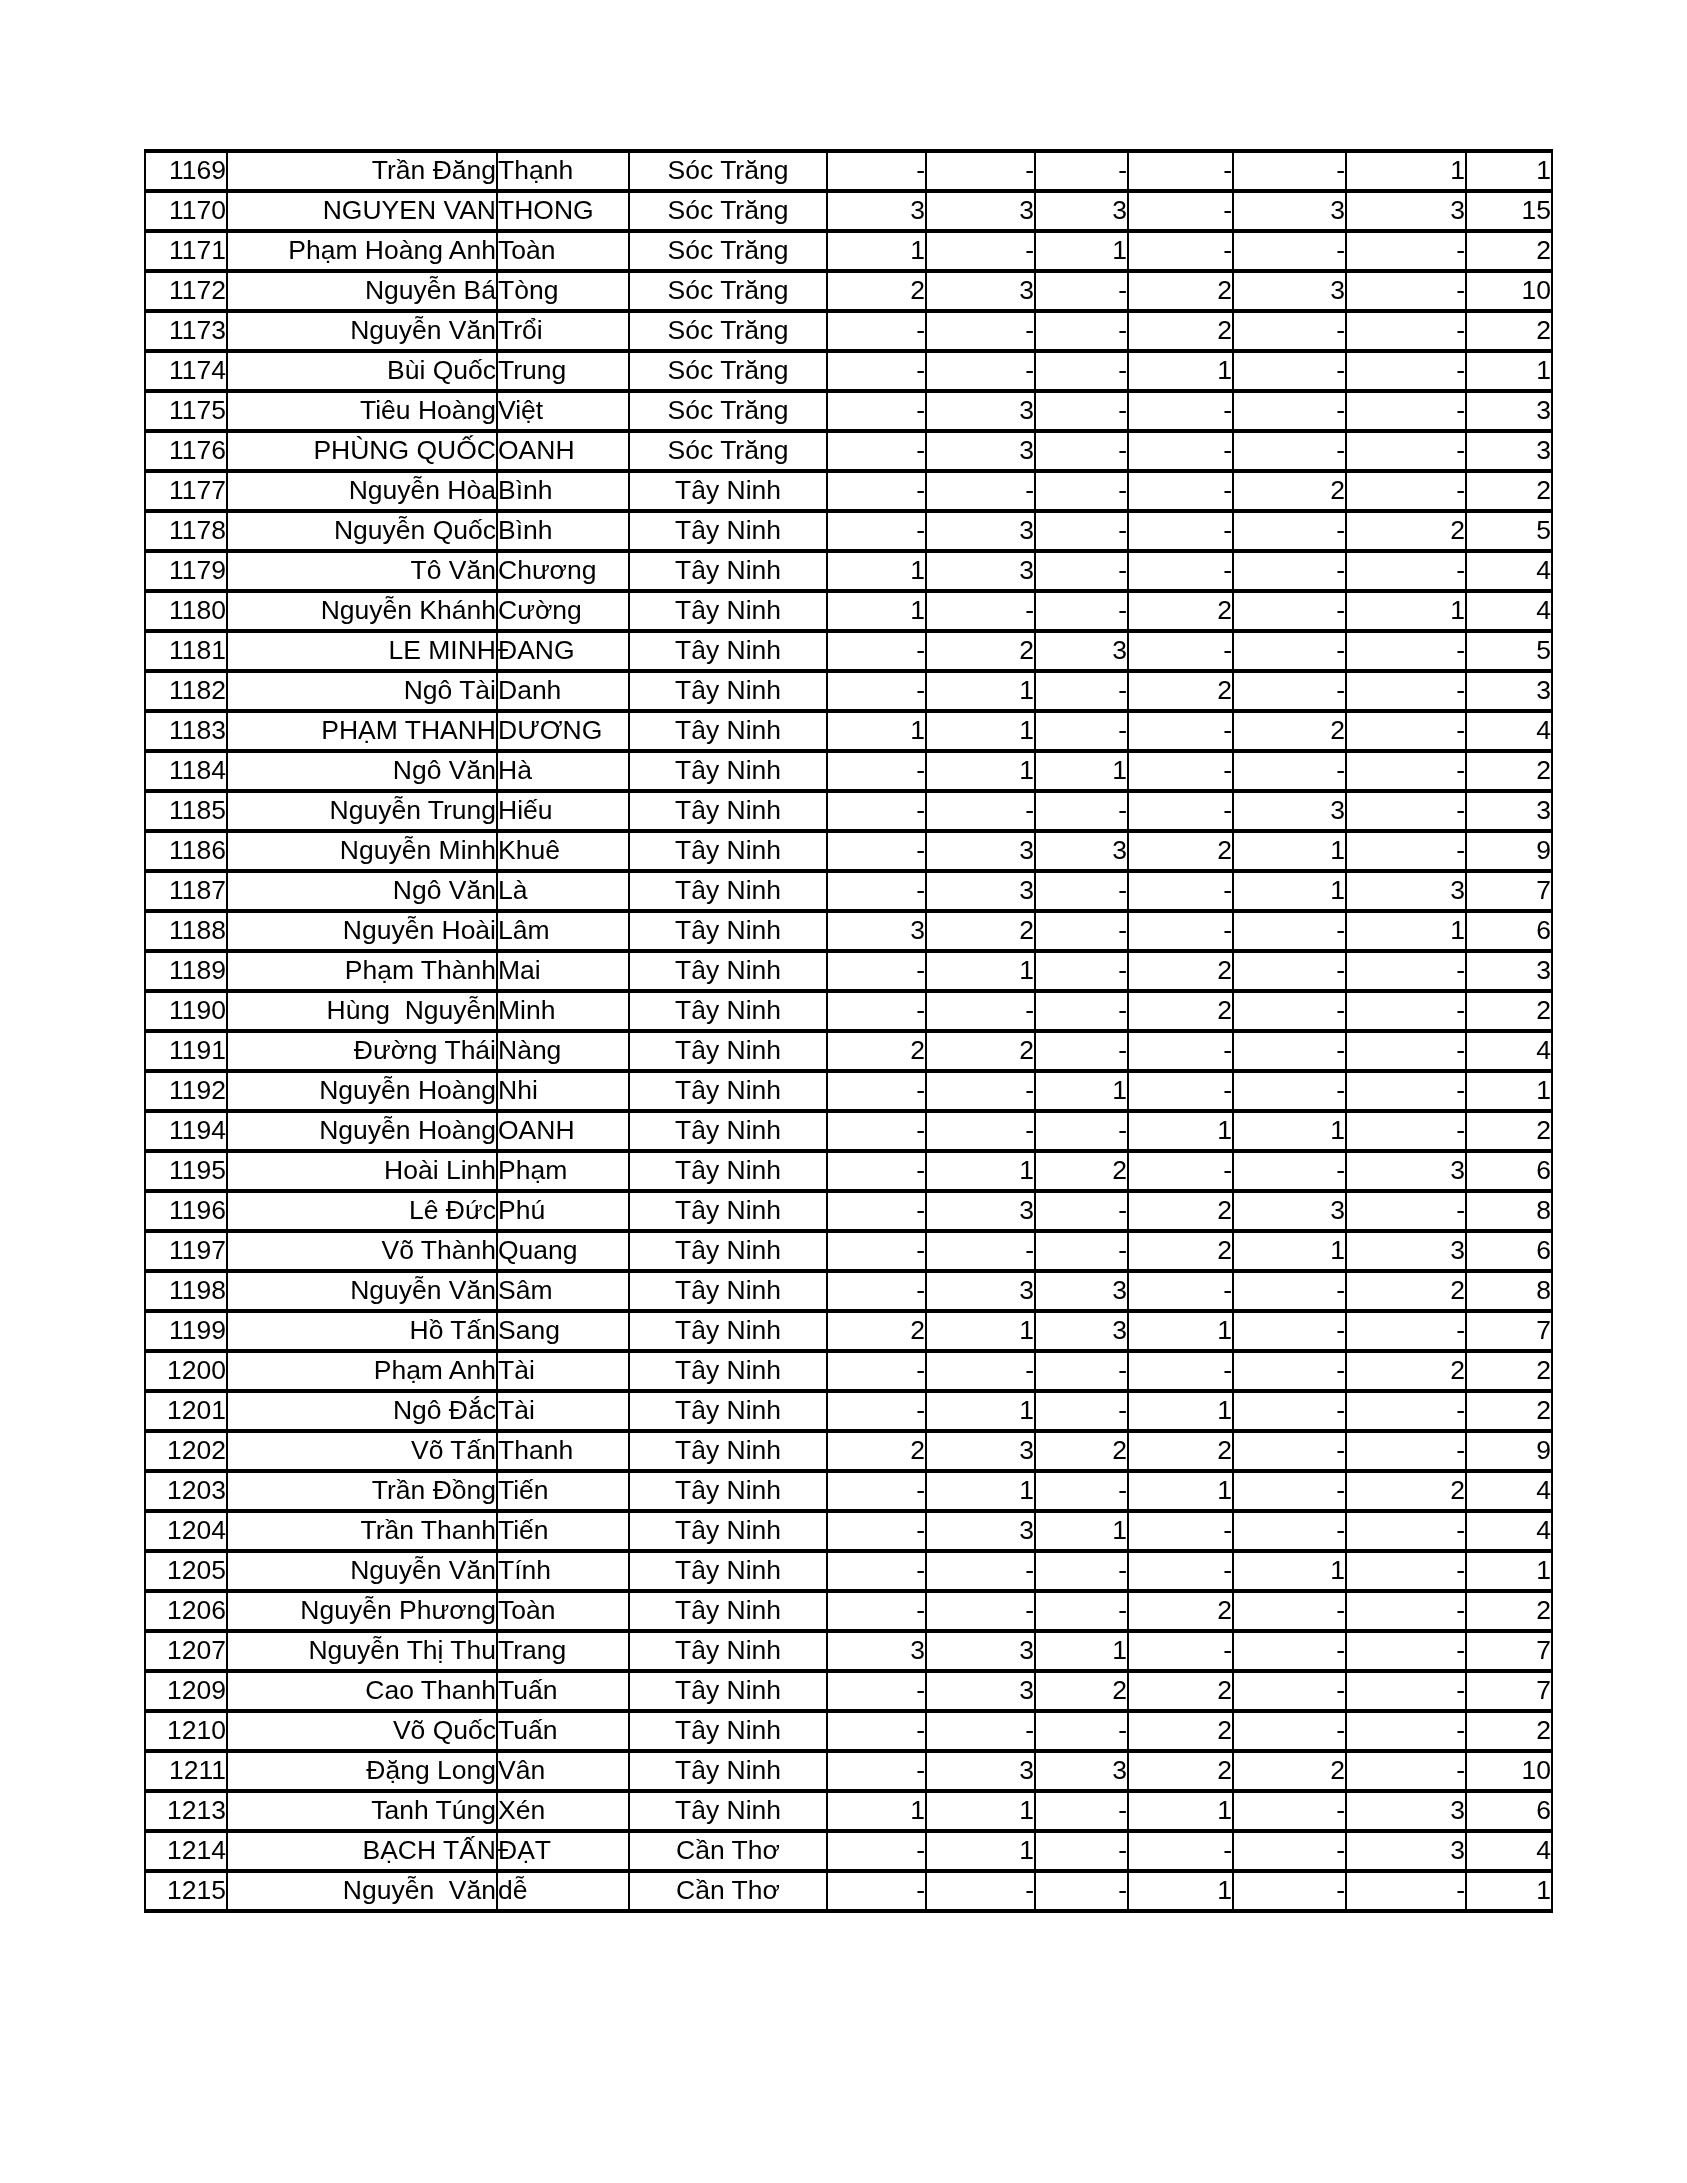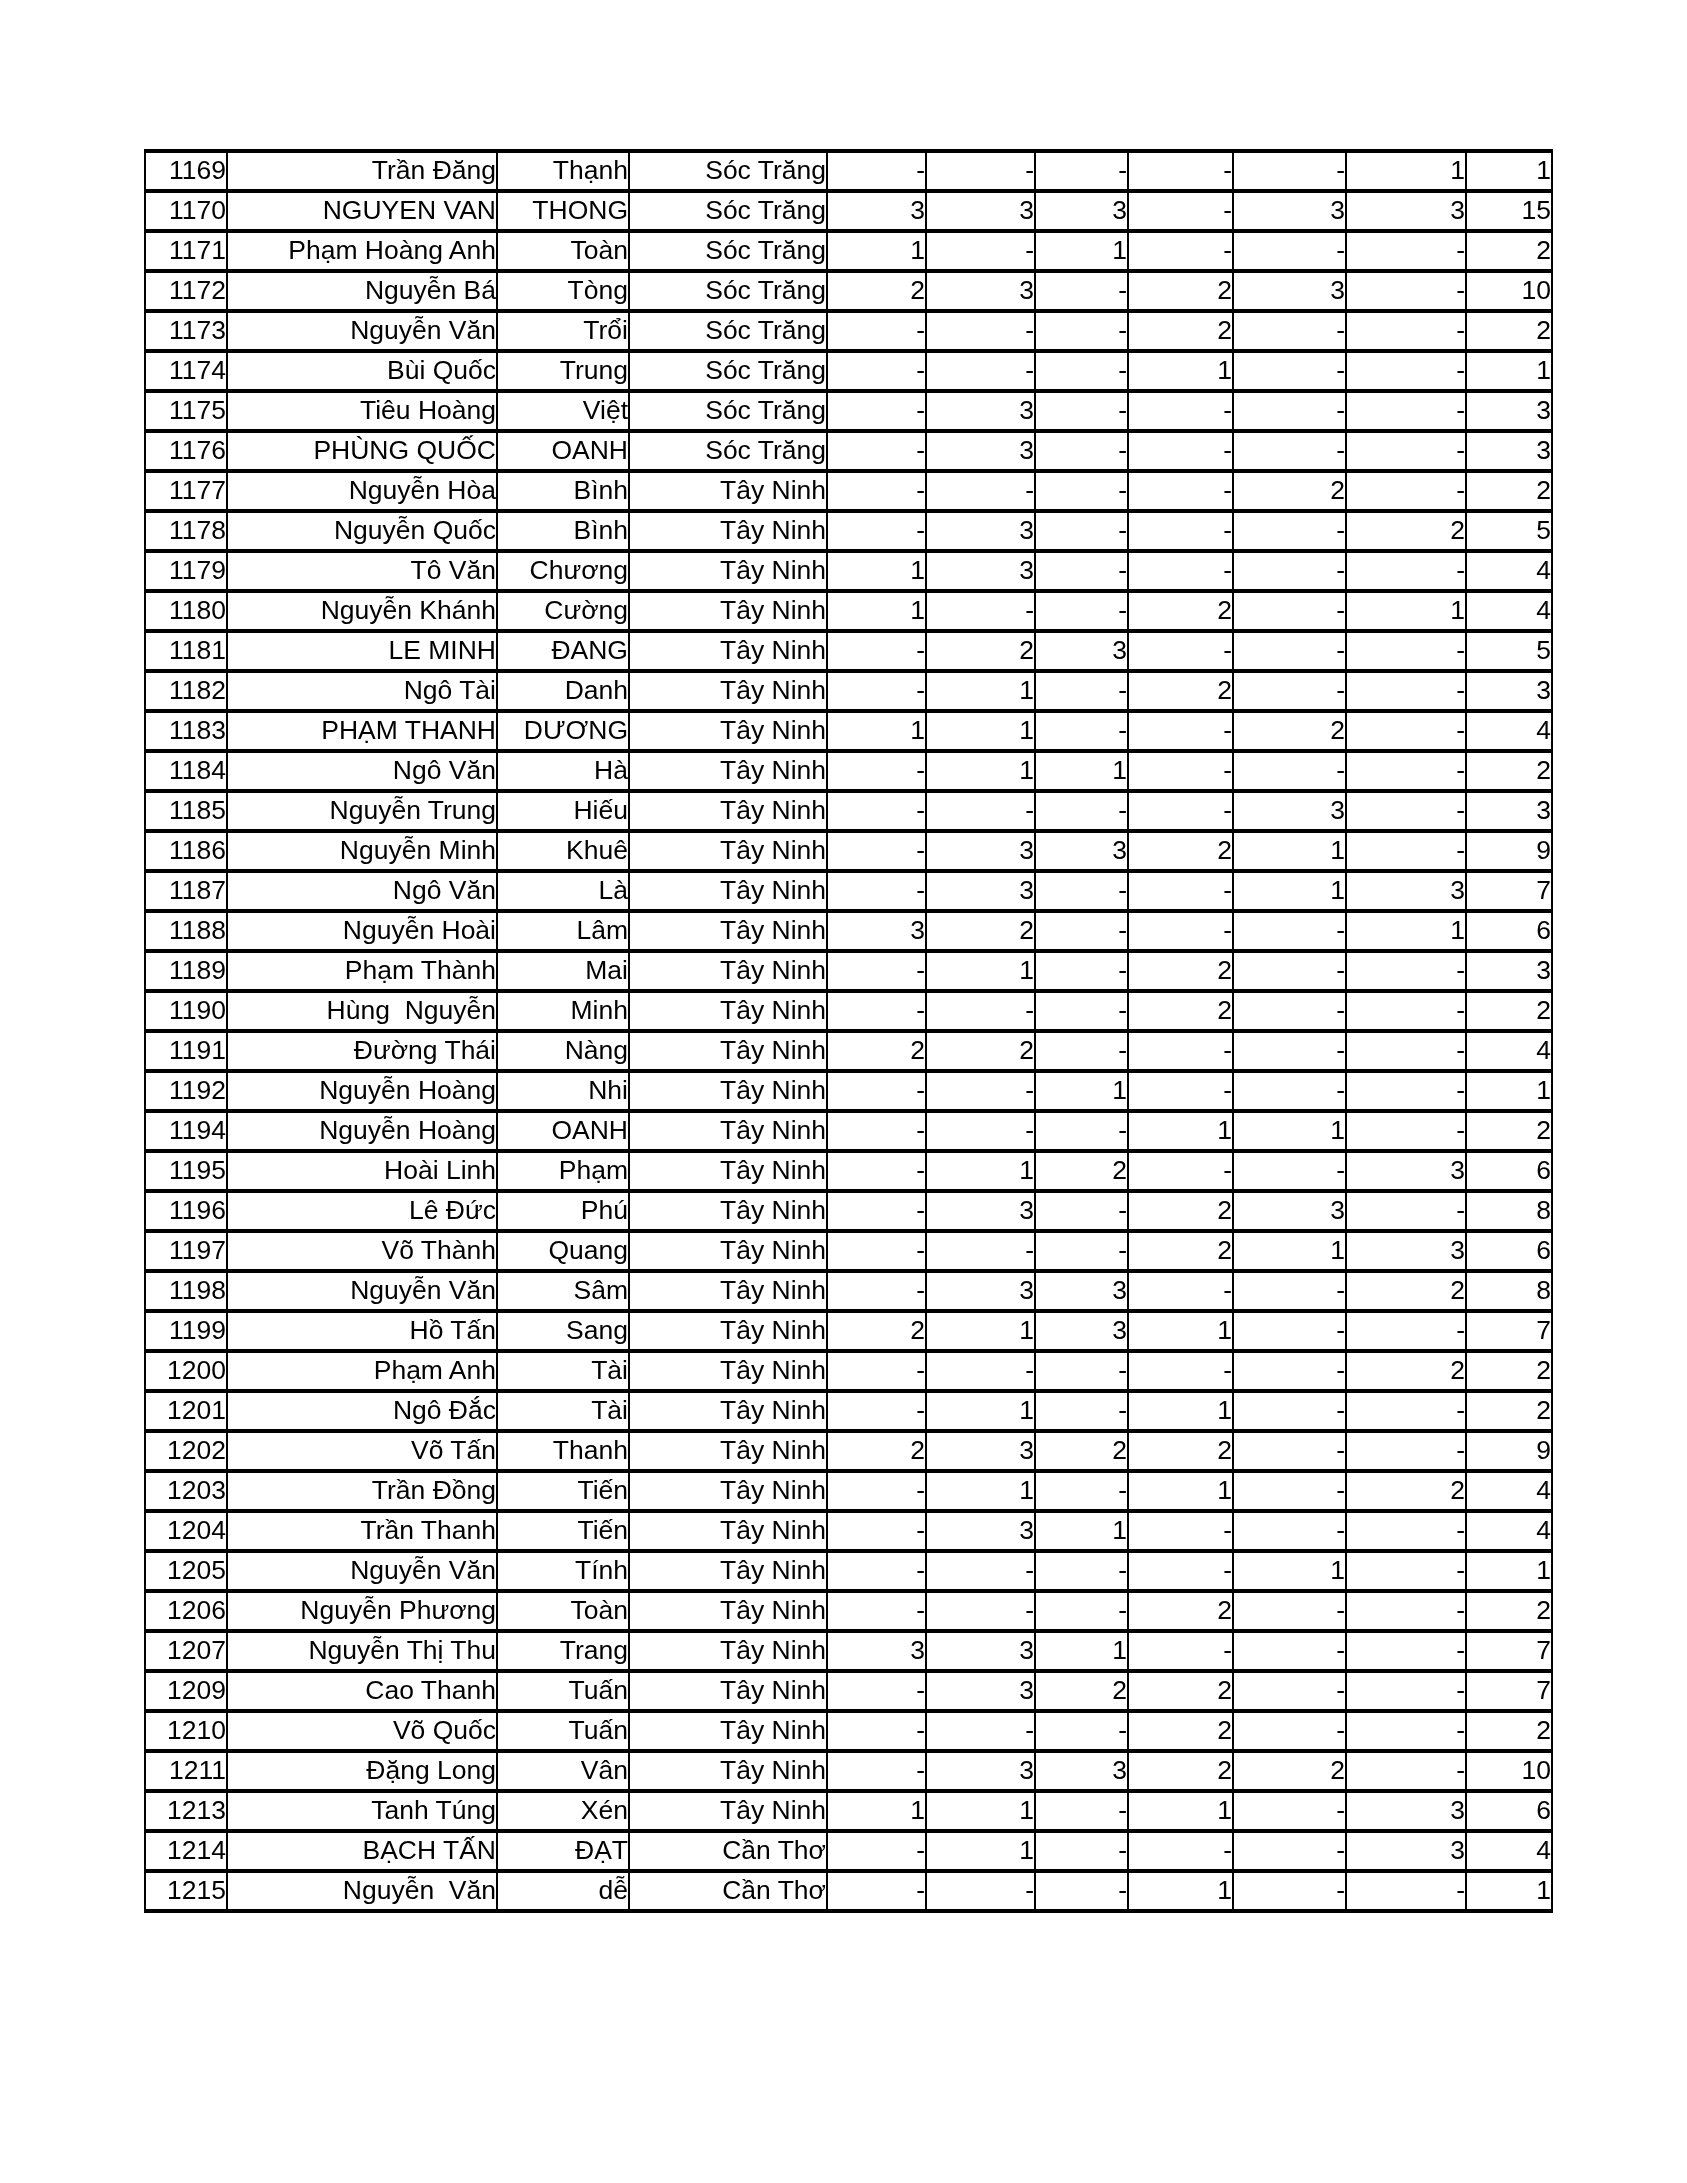--- a/index.html
+++ b/index.html
@@ -49,26 +49,26 @@
   td.c-id {
     text-align: right;
     padding-right: 8px;
   }
   td.c-first {
     text-align: right;
     padding-left: 9.3px;
     white-space: pre;
   }
   td.c-last {
-    text-align: right;
+    text-align: left;
     padding-left: 6.6px;
     white-space: pre;
   }
   td.c-prov {
-    text-align: right;
+    text-align: center;
     padding-left: 6.6px;
     white-space: pre;
   }
   td.c-num {
     text-align: right;
     padding-right: 9.3px;
   }
 </style>
 </head>
 <body>

